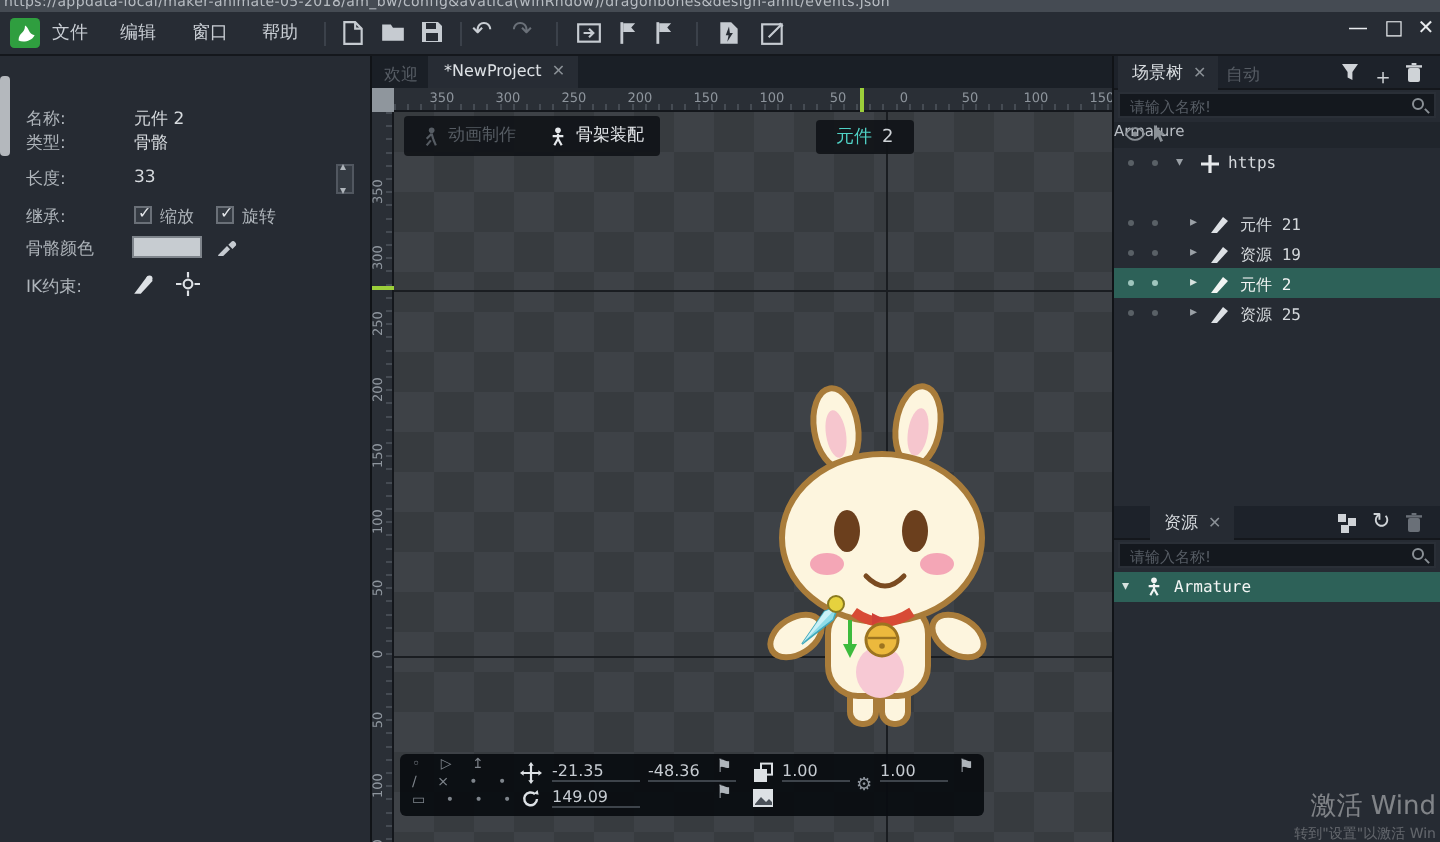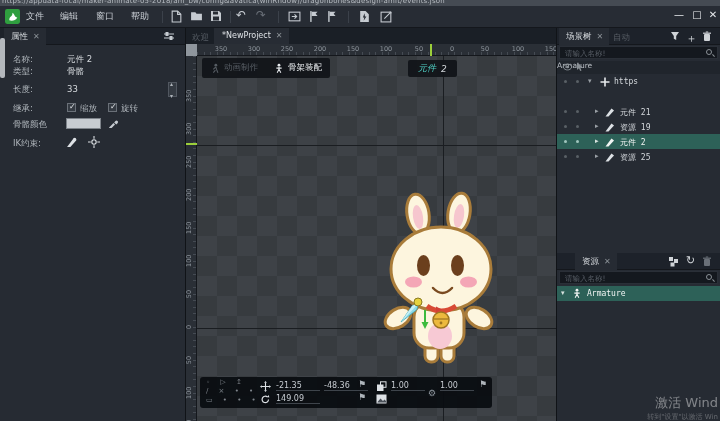--- a/index.html
+++ b/index.html
@@ -50,21 +50,21 @@
   .rmarkH { position:absolute; top:0; width:2px; height:12px; background:#9ccf3a; }
   .rmarkV { position:absolute; left:0; width:11px; height:2px; background:#9ccf3a; }
   #canvas { position:absolute; left:11px; top:28px; width:359px; height:365px;
     background:conic-gradient(#3e4247 90deg,#373b3f 90deg 180deg,#3e4247 180deg 270deg,#373b3f 270deg); background-size:40px 40px; }
   .guideH { position:absolute; left:0; width:359px; height:1px; background:#1a1d21; }
   .guideV { position:absolute; top:0; width:1px; height:365px; background:#1a1d21; }
   .ovl { position:absolute; background:rgba(16,19,24,.92); border-radius:2px; display:flex; align-items:center; }
   .modebtn { display:flex; align-items:center; gap:4px; padding:0 8px; height:20px; font-size:8.5px; }
   .mode-on { color:#e6e9ec; }
   .mode-off { color:#565c63; }
-  #elemBadge { font-size:9px; padding:0 10px; height:17px;font-style:italic; }
+  #elemBadge { font-size:9px; padding:0 10px; height:17px; }
   #elemBadge .nm { color:#4fd1c5; }
   #elemBadge .num { color:#cfd3d7; margin-left:5px; }
   .toolico { width:13px; height:13px; margin:0 4px; color:#dde1e5; }
   .marquee { width:10px; height:9px; border:1px dashed #c6cbd1; margin:0 4px; }
   .sphere { width:10px; height:10px; border-radius:50%; background:linear-gradient(135deg,#e8ebee 45%,#6a7078 55%); margin:0 4px; }
   #zoomVal { font-size:8px; color:#dde1e5; margin:0 3px 0 5px; }
   .ddarrow { color:#aeb4ba; font-size:7px; margin-right:6px; }
   
   #xformBar { position:absolute; left:14px; top:349px; width:292px; height:31px; background:rgba(10,13,17,.94); border-radius:3px; }
   .tg { position:absolute; left:6px; font-size:7px; color:#7e848b; line-height:9px; letter-spacing:4px; white-space:nowrap; }
@@ -157,32 +157,20 @@
         <rect x="1" y="2" width="9" height="9"></rect>
         <path d="M4 8l6-6M9 1.5l1.5 1.5"></path>
       </svg>
   </span>
   <span class="winbtn" style="left:672px">—</span>
   <span class="winbtn" style="left:690px">□</span>
   <span class="winbtn" style="left:706px">✕</span>
 </div>
 
 <div id="propPanel">
-  <div class="panel-tabbar">
-    <span class="ptab" style="left:4px">
-      <span>属性</span><span class="x">✕</span>
-    </span>
-    <span class="hico" style="right:10px">
-      <svg viewBox="0 0 12 10" width="12" height="10" stroke="#c6cbd1" fill="#c6cbd1">
-          <path d="M1 3h10M1 7h10" stroke-width="1"></path>
-          <rect x="3" y="1.5" width="2" height="3"></rect>
-          <rect x="7" y="5.5" width="2" height="3"></rect>
-        </svg>
-    </span>
-  </div>
   <div class="leftgrip"></div>
 
   <span class="prow-label" style="top:26px">名称:</span>
   <span class="prow-value" style="top:26px">元件 2</span>
 
   <span class="prow-label" style="top:38px">类型:</span>
   <span class="prow-value" style="top:38px">骨骼</span>
 
   <span class="prow-label" style="top:56px">长度:</span>
   <span class="prow-value" style="top:56px">33</span>

